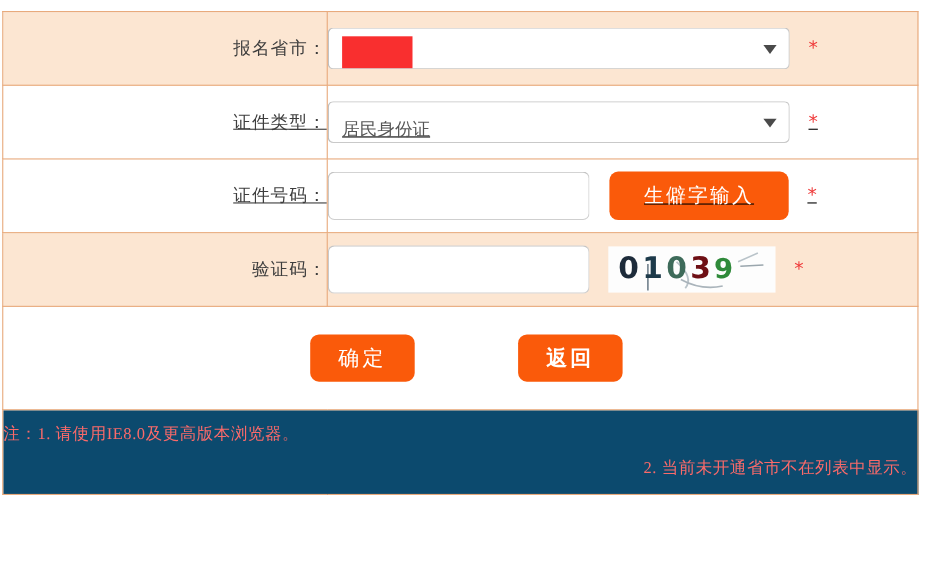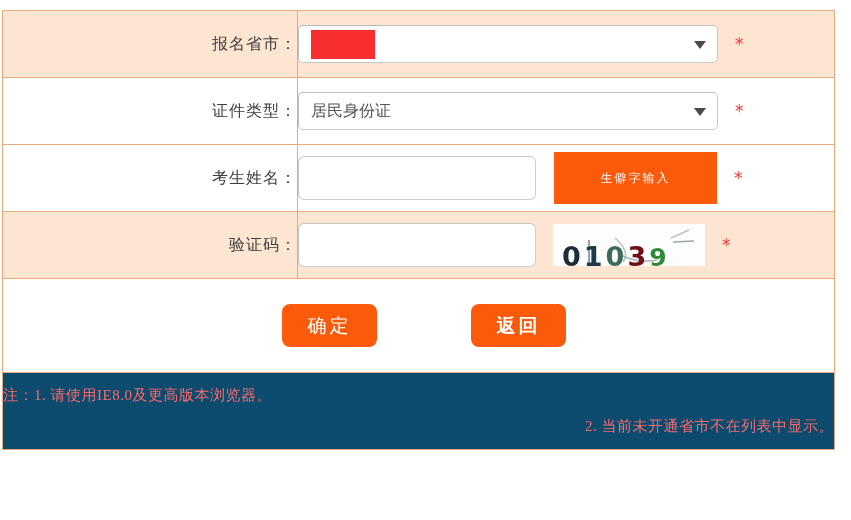--- a/index.html
+++ b/index.html
@@ -28,21 +28,21 @@
     width: 833px;
     border-collapse: collapse;
     table-layout: fixed;
   }
   .form-table td {
     border: 1px solid #e8aa7c;
     padding: 0;
     vertical-align: middle;
   }
   .row-shaded td { background: #fce6d2; }
-  .row-plain  td { background: #ffffff; }
+  .row-plain  td { background: #ffffff; text-decoration: underline; }
 
   .label-cell {
     width: 294px;
     text-align: right;
     padding-right: 11px;
     font-size: 16px;
     color: #3d3d3d;
     letter-spacing: 1px;
     white-space: nowrap;
   }
@@ -61,21 +61,21 @@
     position: relative;
     box-sizing: border-box;
     width: 420px;
     height: 38px;
     background: #ffffff;
     border: 1px solid #c9c9c9;
     border-top-color: #bdbdbd;
     border-left-color: #bdbdbd;
     border-radius: 5px;
     display: flex;
-    align-items: center;
+    align-items: flex-end;
     padding: 0 30px 0 12px;
     font-size: 16px;
     color: #555555;
   }
   .select-box .arrow {
     position: absolute;
     right: 11px;
     top: 50%;
     margin-top: -3px;
     width: 0;
@@ -105,43 +105,43 @@
     padding: 0 10px;
     outline: none;
     font-family: "Liberation Serif", serif;
   }
   .text-input.short { width: 238px; }
 
   .rare-char-btn {
     margin-left: 18px;
     box-sizing: border-box;
     width: 163px;
-    height: 52px;
+    height: 44px;
     background: #fa5a0a;
     color: #ffffff;
     border: 0;
-    border-radius: 0;
-    font-size: 12px;
+    border-radius: 8px;
+    font-size: 18px;
     letter-spacing: 2px;
     cursor: pointer;
     font-family: "Liberation Serif", serif;
   }
 
   .captcha {
     position: relative;
     margin-left: 17px;
     width: 152px;
     height: 42px;
     background: #fdfdfd;
     overflow: hidden;
   }
   .captcha .digits {
     position: absolute;
     left: 9px;
-    top: 16px;
+    top: 4px;
     font-family: "DejaVu Sans", sans-serif;
     font-weight: bold;
     font-size: 27px;
     letter-spacing: 3px;
     line-height: 34px;
   }
   .captcha .d0 { color: #1d2b3a; }
   .captcha .d1 { color: #1d3a4a; }
   .captcha .d2 { color: #3e6b5a; }
   .captcha .d3 { color: #6e0f14; }
@@ -228,21 +228,21 @@
               <span>居民身份证</span>
               <span class="arrow"></span>
             </div>
             <span class="req">*</span>
           </div>
         </td>
       </tr>
 
 
       <tr class="row-plain">
-        <td class="label-cell">考生姓名：</td>
+        <td class="label-cell">证件号码：</td>
         <td class="field-cell">
           <div class="field-inner">
             <input class="text-input short" type="text" value="" style="">
             <button class="rare-char-btn">生僻字输入</button>
             <span class="req">*</span>
           </div>
         </td>
       </tr>
 
       <tr class="row-shaded">

